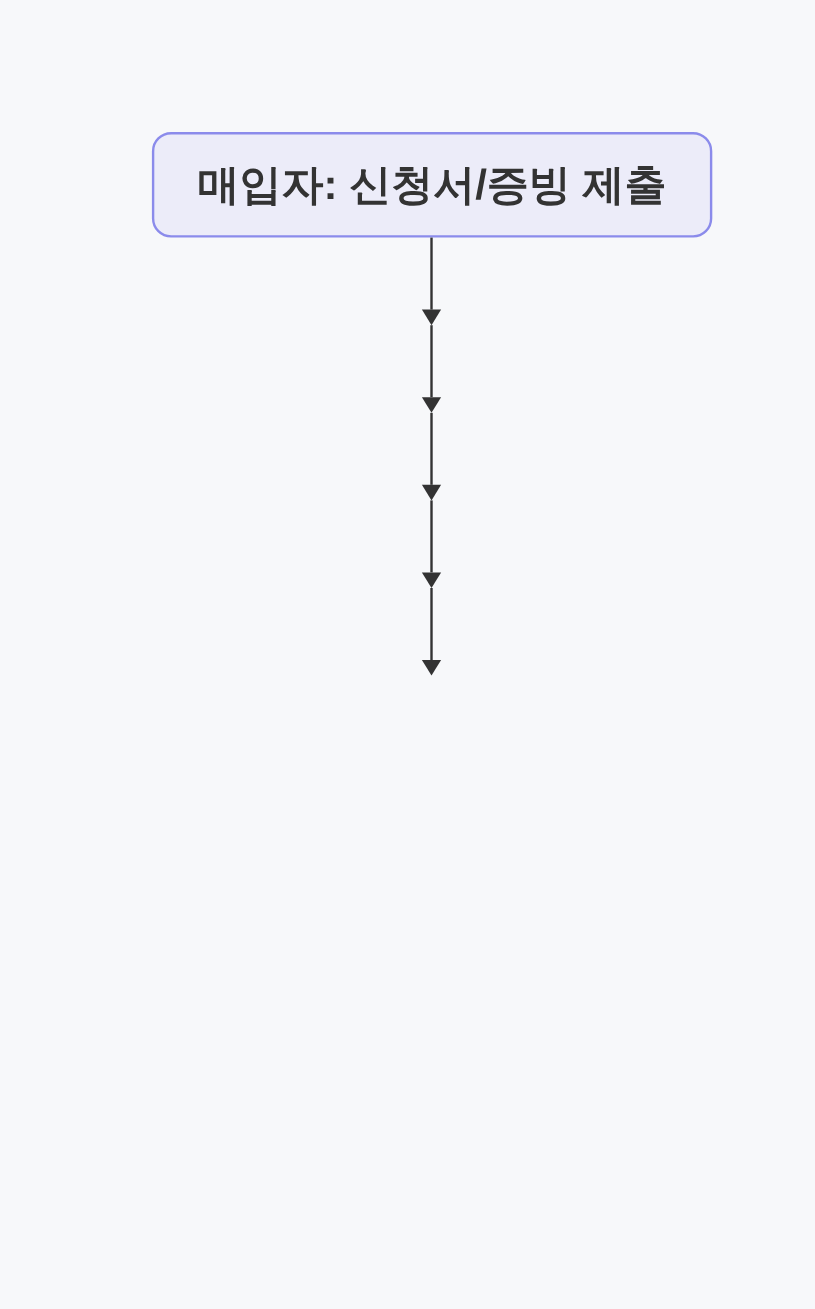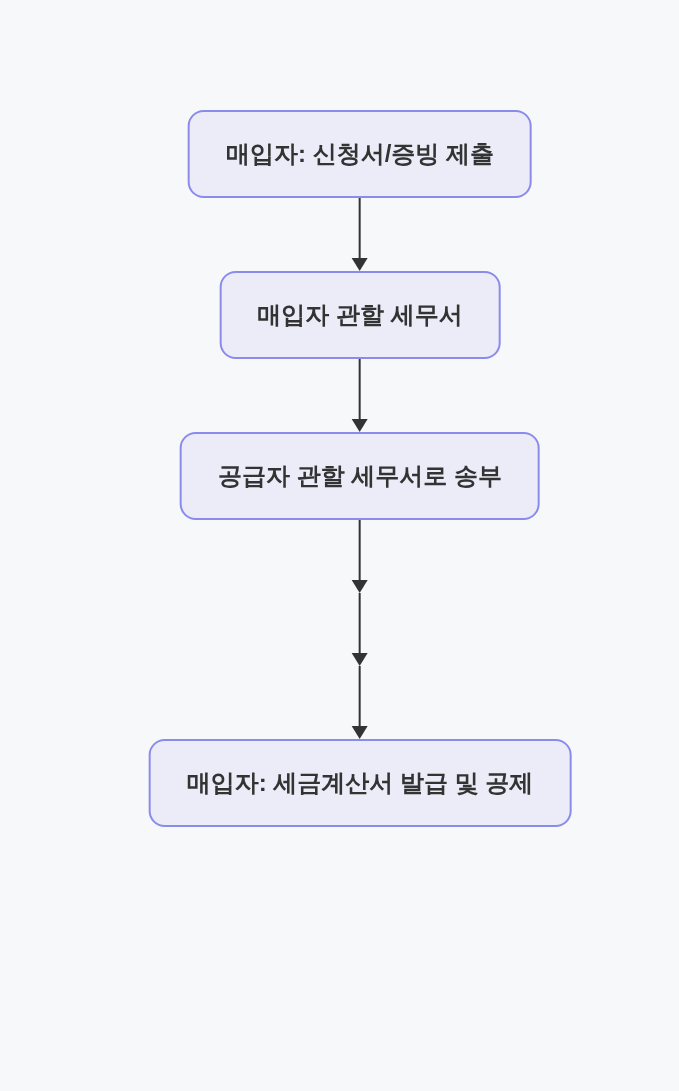--- a/index.html
+++ b/index.html
@@ -27,21 +27,21 @@
     box-sizing: border-box;
     height: 88px;
     display: flex;
     align-items: center;
     justify-content: center;
     padding: 0 36px;
     background: #ececf9;
     border: 2px solid #8b8beb;
     border-radius: 16px;
     color: #333333;
-    font-size: 24px;
+    font-size: 35px;
     font-weight: 700;
     white-space: nowrap;
     line-height: 1;
   }
   .arrow {
     height: 73px;
     display: flex;
     flex-direction: column;
     align-items: center;
   }
@@ -65,47 +65,38 @@
 
   <div class="node">
     <span>매입자: 신청서/증빙 제출</span>
   </div>
 
   <div class="arrow">
     <div class="line"></div>
     <div class="head"></div>
   </div>
 
-  <div class="node">
-    <span>매입자 관할 세무서</span>
-  </div>
-
-  <div class="arrow">
-    <div class="line"></div>
-    <div class="head"></div>
-  </div>
-
-  <div class="node">
-    <span>공급자 관할 세무서로 송부</span>
-  </div>
 
   <div class="arrow">
     <div class="line"></div>
     <div class="head"></div>
   </div>
 
 
   <div class="arrow">
     <div class="line"></div>
     <div class="head"></div>
   </div>
 
 
   <div class="arrow">
     <div class="line"></div>
     <div class="head"></div>
   </div>
 
-  <div class="node">
-    <span>매입자: 세금계산서 발급 및 공제</span>
+
+  <div class="arrow">
+    <div class="line"></div>
+    <div class="head"></div>
   </div>
+
 
 </div>
 
 </body></html>

